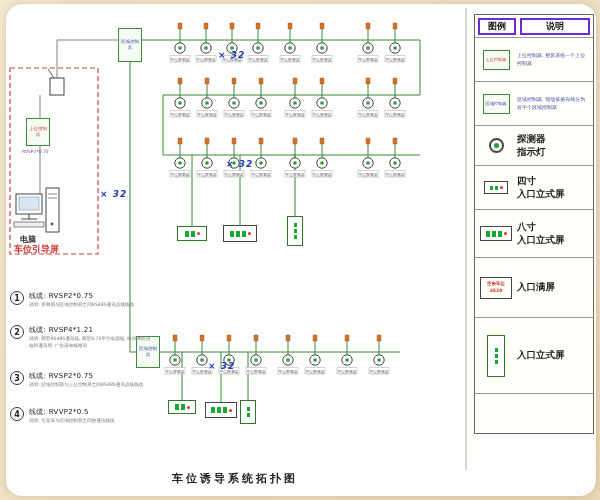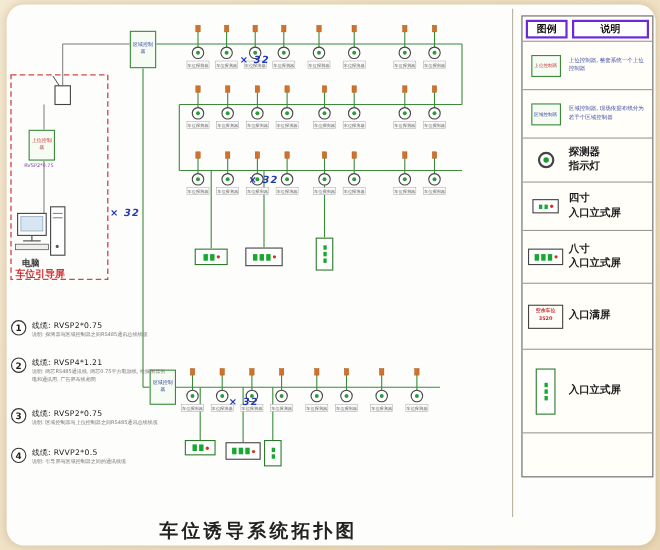--- a/index.html
+++ b/index.html
@@ -64,21 +64,21 @@
     display:flex;align-items:center;justify-content:center;text-align:center;font-size:4.2px;line-height:1.3;padding:1px}
   .lg-det{width:15px;height:15px;border:2px solid #444;border-radius:50%;background:#fff;
     display:flex;align-items:center;justify-content:center}
   .lg-det .core{width:5px;height:5px;border-radius:50%;background:#1d9a33}
   .lg-scr{background:#fff;display:flex;align-items:center;justify-content:center;gap:2px}
   .lg-full{width:32px;height:22px;border:1.2px solid #444;display:flex;align-items:center;justify-content:center;
     text-align:center;font-size:4.5px;color:#c03030;font-weight:bold;line-height:1.4}
   .filler{flex:1;border-top:1px solid #999}
   .title{
     position:absolute;left:0;top:471px;width:470px;text-align:center;
-    font-size:17px;font-weight:bold;color:#222;letter-spacing:3px;
+    font-size:11px;font-weight:bold;color:#222;letter-spacing:3px;
   }
 </style>
 </head>
 <body>
 
 <div class="stage">
   <div class="paper"></div>
 
   <svg class="diagram" viewBox="0 0 600 500">
     <defs>

